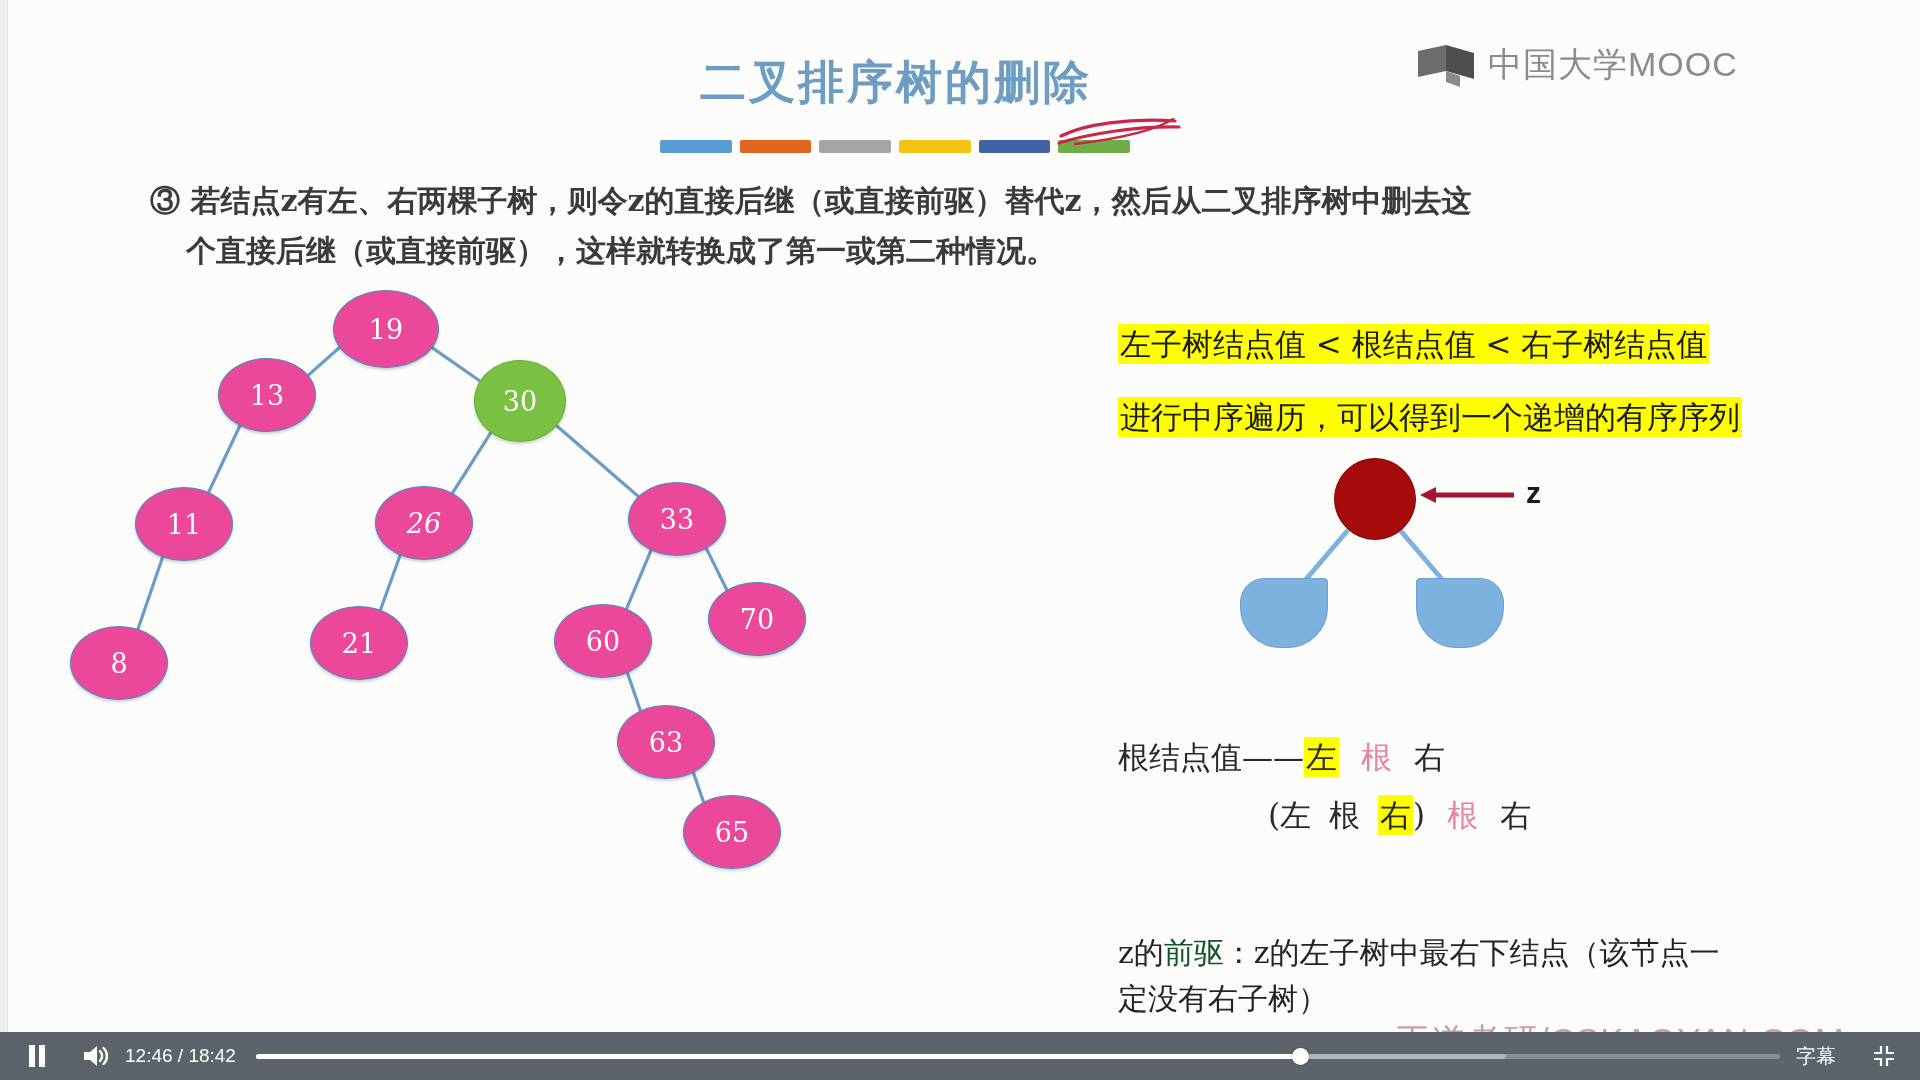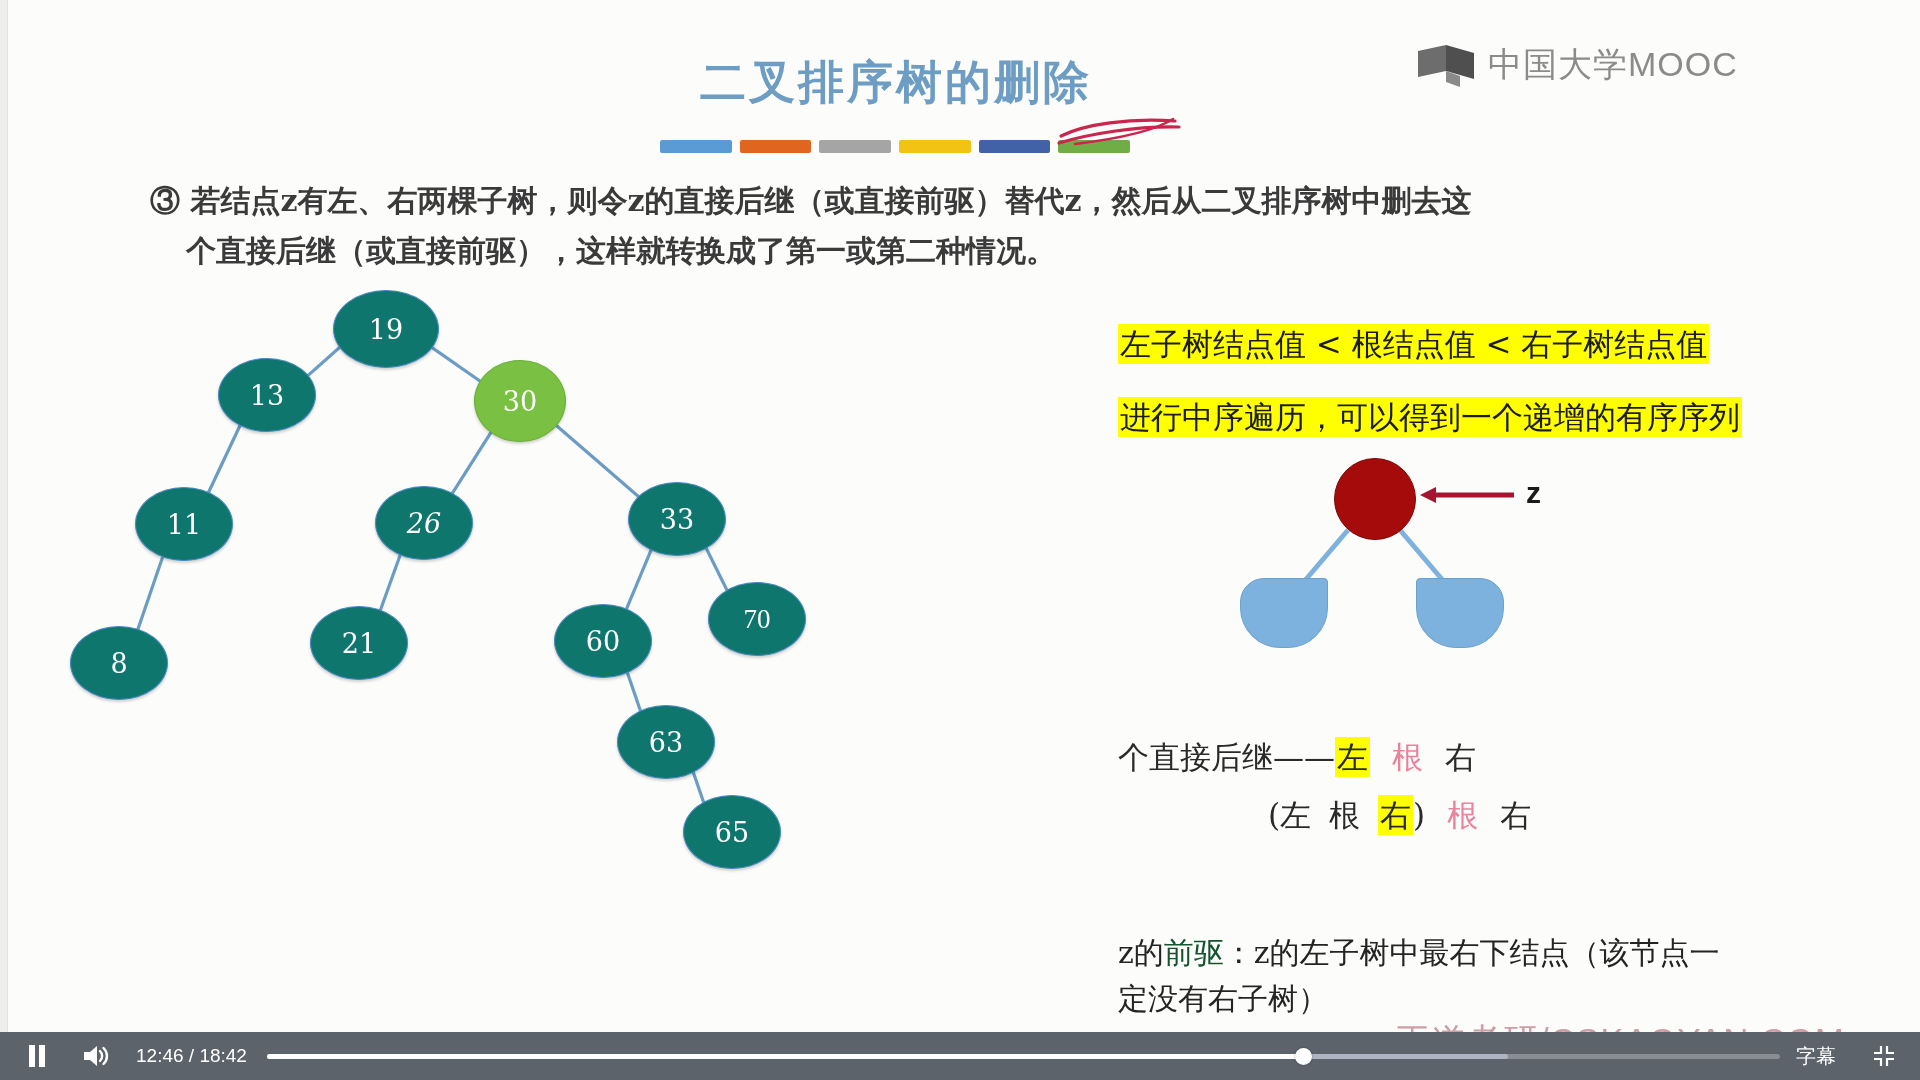--- a/index.html
+++ b/index.html
@@ -84,21 +84,21 @@
   #tree-area { position: absolute; left: 40px; top: 290px; width: 1020px; height: 700px; }
   .node {
     position: absolute;
     display: flex; align-items: center; justify-content: center;
     border-radius: 50%;
     color: #ffffff;
     font-size: 27px;
     font-family: "DejaVu Serif", "Liberation Serif", serif;
     box-shadow: 0 2px 3px rgba(0,0,0,0.18);
   }
-  .node.blue { background: #0f766e; border: 1px solid #year; border: 1px solid #4a8ac4; }
+  .node.blue { background: #ec4899; border: 1px solid #year; border: 1px solid #4a8ac4; }
   .node.green { background: #7ac143; border: 1px solid #6ab136; }
   .hl-line {
     font-size: 31px;
     color: #1c1c1c;
     font-family: "DejaVu Serif", "Liberation Serif", serif;
     white-space: nowrap;
     line-height: 1.25;
   }
   .hl { background: #ffff00; padding: 2px 2px; }
   #rule-line-1 { position: absolute; left: 1118px; top: 325px; }
@@ -162,21 +162,21 @@
     padding: 0 0 0 14px;
     box-sizing: border-box;
   }
   .pbtn {
     display: flex; align-items: center; justify-content: center;
     color: #ffffff;
   }
   #pause-btn { width: 46px; height: 48px; }
   #volume-btn { width: 48px; height: 48px; margin-left: 12px; }
   #time-display {
-    color: #ffffff; font-size: 19px; margin-left: 16px;
+    color: #ffffff; font-size: 19px; margin-left: 5px;
     font-family: "Liberation Sans", sans-serif; white-space: nowrap;
   }
   #progress-wrap {
     position: relative; flex: 1; height: 48px;
     margin: 0 16px 0 20px; display: flex; align-items: center;
   }
   #progress-track {
     position: absolute; left: 0; right: 0; height: 5px;
     background: rgba(255,255,255,0.28); border-radius: 3px;
   }
@@ -274,21 +274,21 @@
           </div>
           <div class="node blue" style="left: 30px; top: 336px; width: 96px; height: 72px;">
             <span>8</span>
           </div>
           <div class="node blue" style="left: 270px; top: 316px; width: 96px; height: 72px;">
             <span>21</span>
           </div>
           <div class="node blue" style="left: 514px; top: 314px; width: 96px; height: 72px;">
             <span>60</span>
           </div>
-          <div class="node blue" style="left: 668px; top: 292px; width: 96px; height: 72px; font-family: Liberation Serif, serif;">
+          <div class="node blue" style="left: 668px; top: 292px; width: 96px; height: 72px;">
             <span>70</span>
           </div>
           <div class="node blue" style="left: 577px; top: 415px; width: 96px; height: 72px;">
             <span>63</span>
           </div>
           <div class="node blue" style="left: 643px; top: 505px; width: 96px; height: 72px;">
             <span>65</span>
           </div>
         </div>
     </div>
@@ -308,21 +308,21 @@
         <polygon points="190,47 206,39 206,55" fill="#a51530"></polygon>
       </svg>
       <div id="z-node"></div>
       <div class="z-sub" id="z-sub-left"></div>
       <div class="z-sub" id="z-sub-right"></div>
       <div id="z-label">z</div>
     </div>
 
     <div id="traversal">
       <div class="trav-line">
-        <span>个直接后继——</span><span class="hl">左</span><span class="pink" style="margin-left:22px">根</span><span style="margin-left:22px">右</span>
+        <span>根结点值——</span><span class="hl">左</span><span class="pink" style="margin-left:22px">根</span><span style="margin-left:22px">右</span>
       </div>
 
       <div class="trav-line indent1">
         <span>(左</span><span style="margin-left:18px">根</span><span class="hl" style="margin-left:18px">右</span><span>)</span><span class="pink" style="margin-left:22px">根</span><span style="margin-left:22px">右</span>
       </div>
 
     </div>
 
     <div id="pred-note">
       <span>z的</span><span class="green-txt">前驱</span><span>：z的左子树中最右下结点（该节点一</span><br>

